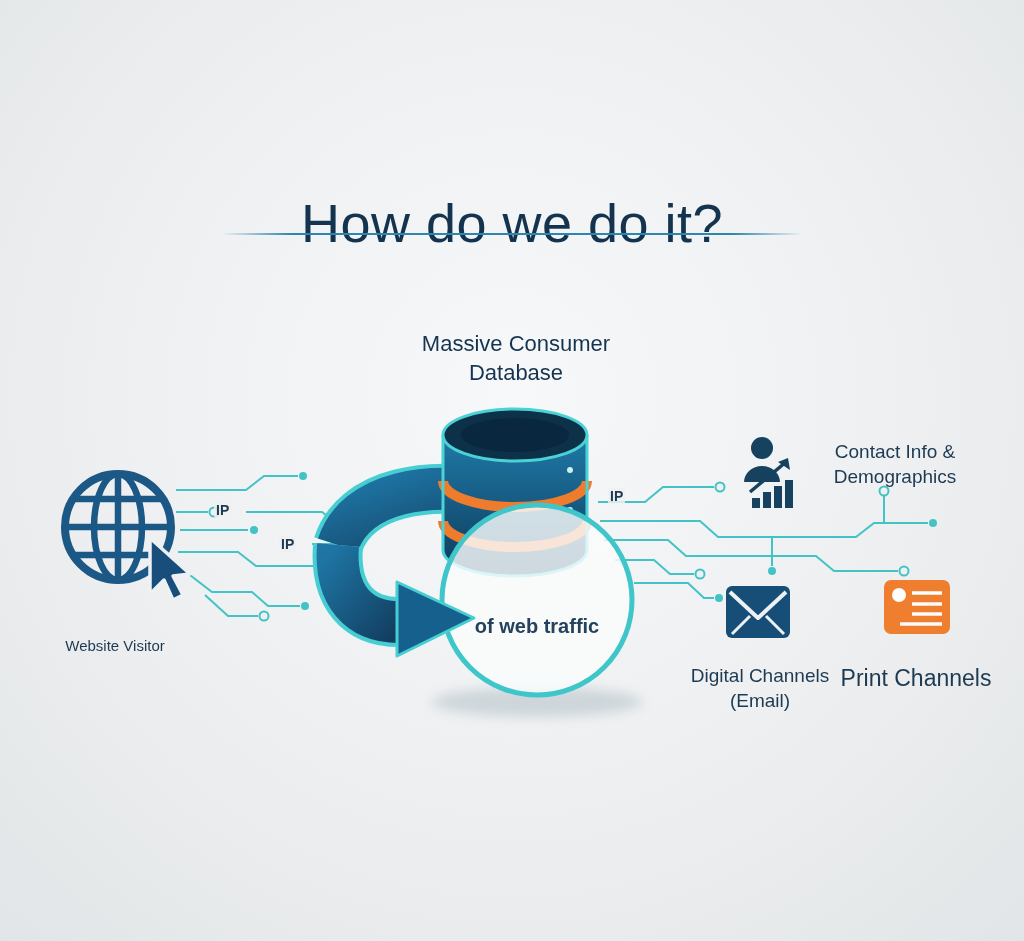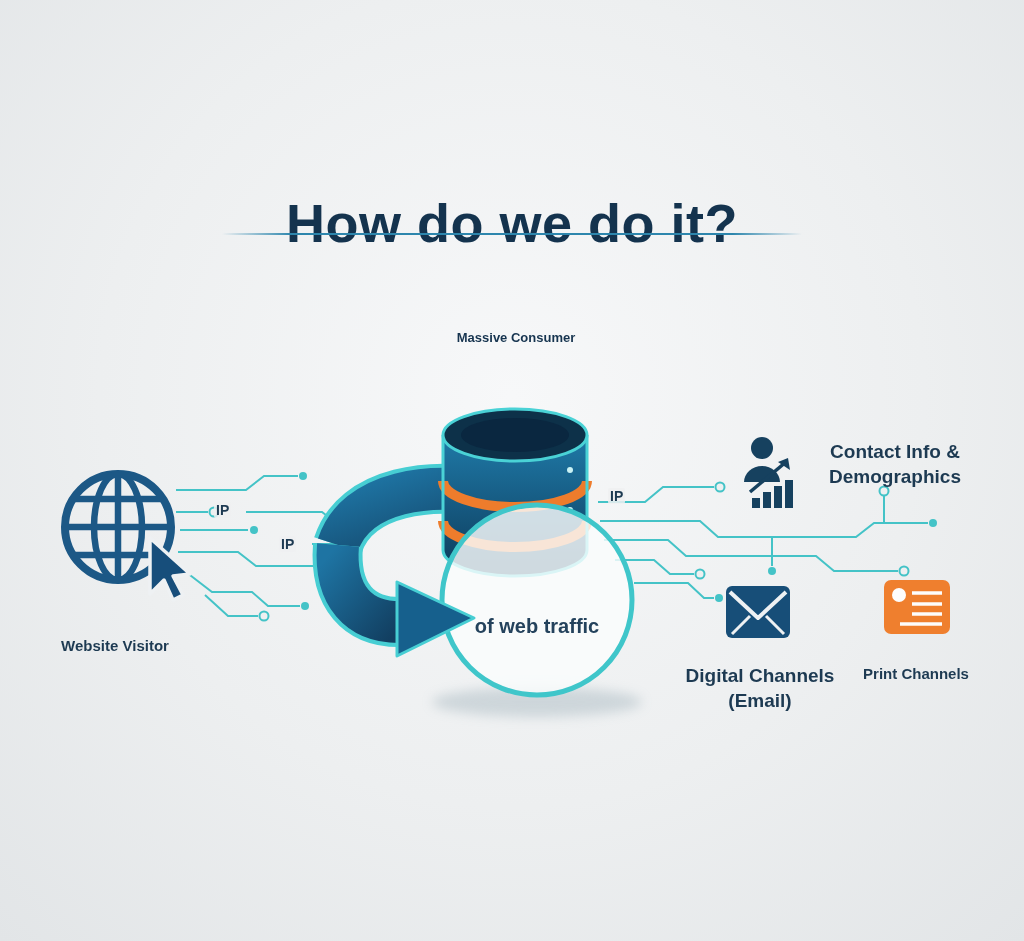--- a/index.html
+++ b/index.html
@@ -5,32 +5,32 @@
   html,body{margin:0;padding:0;}
   body{
     width:1024px;height:941px;
     font-family:"Liberation Sans", sans-serif;
     background:radial-gradient(circle at 50% 42%, #f7f8f9 0%, #edeff0 55%, #e2e5e7 100%);
     position:relative;overflow:hidden;
     --navy:#1d3a52;--teal:#44c3c7;--orange:#ee7c2c;--blue:#185a88;
   }
   .canvas{position:absolute;inset:0;}
   svg.layer{position:absolute;left:0;top:0;}
-  .label{position:absolute;color:var(--navy);font-weight:700;text-align:center;
+  .label{position:absolute;color:var(--navy);font-weight:400;text-align:center;
          transform:translateX(-50%);line-height:1.3;white-space:nowrap;}
   .title{left:512px;top:152px;font-size:54px;letter-spacing:0.5px;color:#14334e;}
   .underline{position:absolute;left:222px;top:233px;width:580px;height:2px;
     background:linear-gradient(90deg, rgba(45,134,173,0) 0%, #2d86ad 12%, #2d86ad 88%, rgba(45,134,173,0) 100%);}
-  .db-label{left:516px;top:330px;font-size:13px;color:#16344f;}
+  .db-label{left:516px;top:330px;font-size:22px;color:#16344f;}
   .match-value{left:537px;top:578px;font-size:29px;color:var(--orange);letter-spacing:0.5px;}
   .match-caption{left:537px;top:613px;font-size:20px;font-weight:700;color:#24425c;}
   .visitor-label{left:115px;top:636px;font-size:15px;}
   .contact-label{left:895px;top:440px;font-size:19px;}
   .digital-label{left:760px;top:664px;font-size:19px;}
-  .print-label{left:916px;top:664px;font-size:15px;}
+  .print-label{left:916px;top:664px;font-size:23px;}
   .ip{position:absolute;font-size:14px;font-weight:700;color:#1d3a52;
       background:rgba(238,240,241,0.85);padding:0 2px;border-radius:2px;}
   .ip-left-top{left:214px;top:502px;}
   .ip-left-bottom{left:279px;top:536px;}
   .ip-right{left:608px;top:488px;}
 </style>
 </head>
 <body>
 
 <div class="canvas">
@@ -141,20 +141,21 @@
       <circle cx="899" cy="595" r="7" fill="#fdfdfd"></circle>
       <path d="M912,593 H942 M912,604 H942 M912,614 H942 M900,624 H942" stroke="#fdfdfd" stroke-width="3.5" fill="none"></path>
     </g>
   </svg>
 
   <h1 class="label title">How do we do it?</h1>
   <div class="underline"></div>
 
   <div class="label db-label">
     <div>Massive Consumer</div>
+    <div>Database</div>
   </div>
 
   <div class="label match-caption">of web traffic</div>
 
   <div class="label visitor-label">Website Visitor</div>
 
   <div class="label digital-label">
     <div>Digital Channels</div>
     <div>(Email)</div>
   </div>

